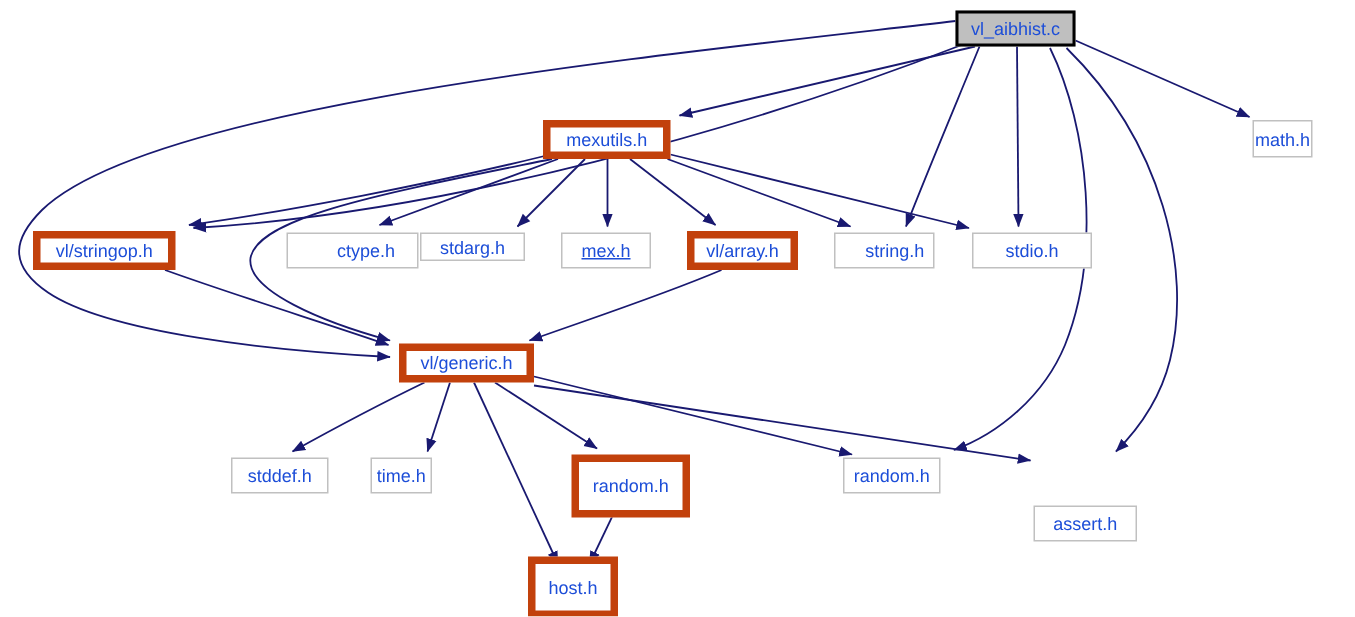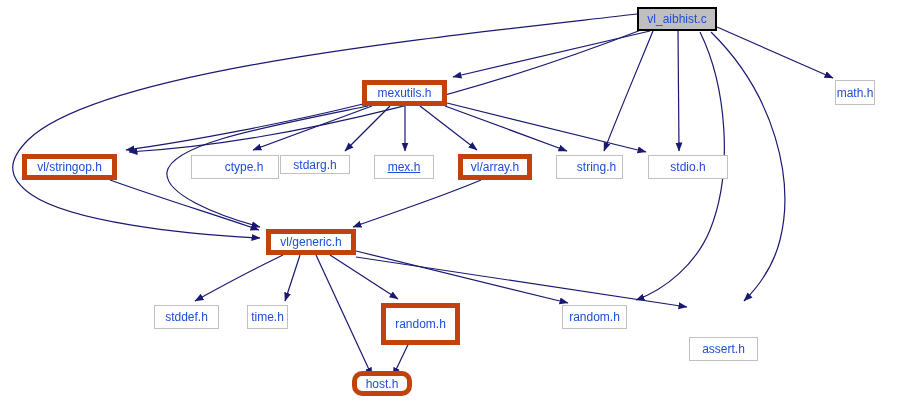--- a/index.html
+++ b/index.html
@@ -88,15 +88,15 @@
   <div class="node" style="left:154px;top:305px;width:65px;height:24px;">stddef.h</div>
 
   <div class="node" style="left:247px;top:305px;width:41px;height:24px;">time.h</div>
 
   <div class="node linked" style="left:381px;top:303px;width:79px;height:42px;">random.h</div>
 
   <div class="node" style="left:562px;top:305px;width:65px;height:24px;">random.h</div>
 
   <div class="node" style="left:689px;top:305px;width:69px;height:24px;margin-top:32px;">assert.h</div>
 
-  <div class="node linked" style="left:352px;top:371px;width:60px;height:25px;border-radius:10px;">host.h</div>
+  <div class="node linked" style="left:352px;top:371px;width:60px;height:41px;">host.h</div>
 
 </div>
 
 </body></html>

